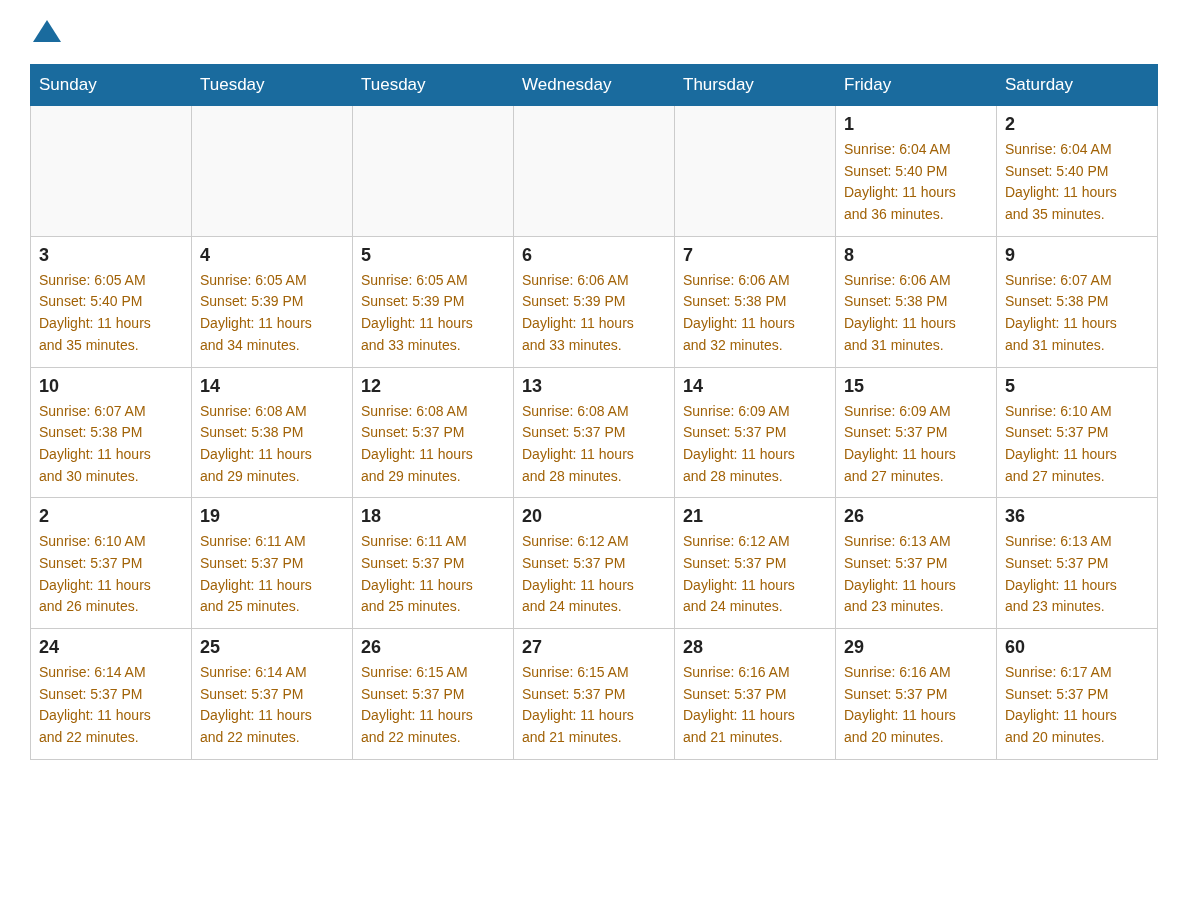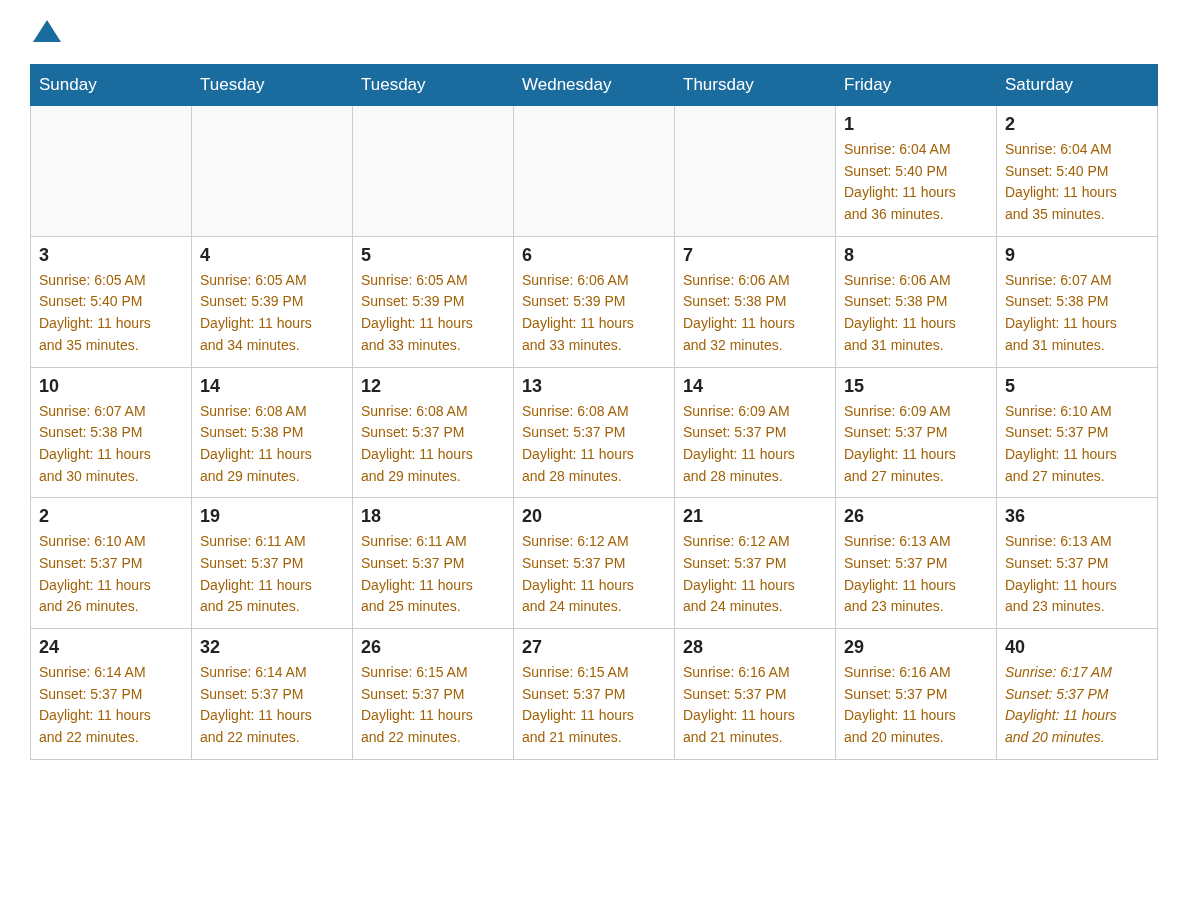--- a/index.html
+++ b/index.html
@@ -306,21 +306,21 @@
       </tr>
       <tr>
         <td>
           <span class="day-num">24</span>
           <div class="day-info" style="white-space: pre-line;">Sunrise: 6:14 AM
 Sunset: 5:37 PM
 Daylight: 11 hours
 and 22 minutes.</div>
         </td>
         <td>
-          <span class="day-num">32</span>
+          <span class="day-num">25</span>
           <div class="day-info" style="white-space: pre-line;">Sunrise: 6:14 AM
 Sunset: 5:37 PM
 Daylight: 11 hours
 and 22 minutes.</div>
         </td>
         <td>
           <span class="day-num">26</span>
           <div class="day-info" style="white-space: pre-line;">Sunrise: 6:15 AM
 Sunset: 5:37 PM
 Daylight: 11 hours
@@ -341,21 +341,21 @@
 and 21 minutes.</div>
         </td>
         <td>
           <span class="day-num">29</span>
           <div class="day-info" style="white-space: pre-line;">Sunrise: 6:16 AM
 Sunset: 5:37 PM
 Daylight: 11 hours
 and 20 minutes.</div>
         </td>
         <td>
-          <span class="day-num">40</span>
-          <div class="day-info" style="white-space: pre-line; font-style: italic;">Sunrise: 6:17 AM
+          <span class="day-num">60</span>
+          <div class="day-info" style="white-space: pre-line;">Sunrise: 6:17 AM
 Sunset: 5:37 PM
 Daylight: 11 hours
 and 20 minutes.</div>
         </td>
       </tr>
     </tbody>
 </table>
 
 </body></html>

